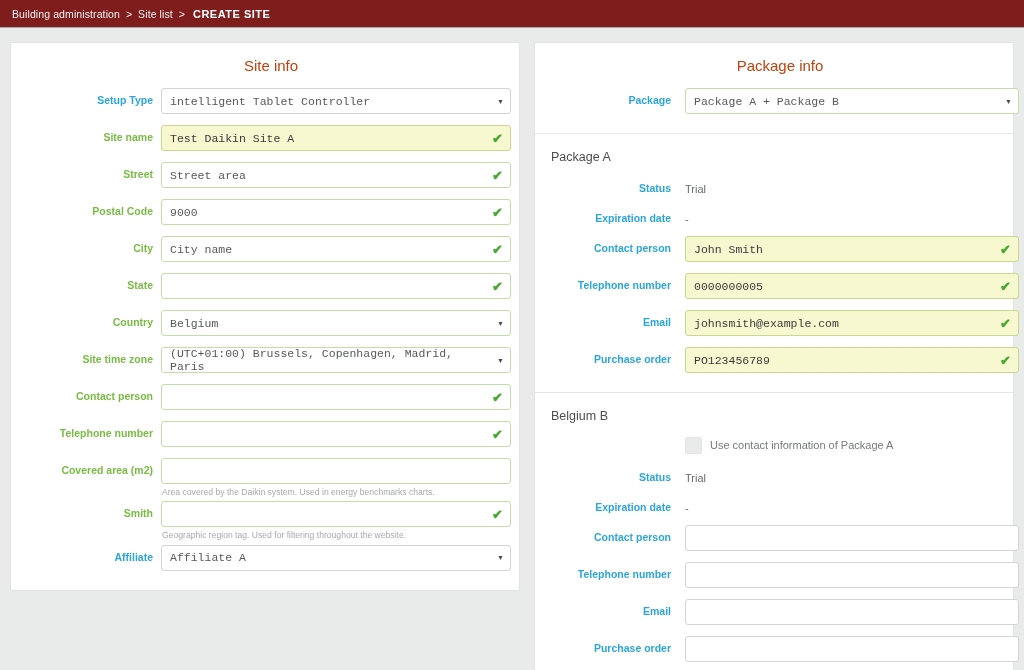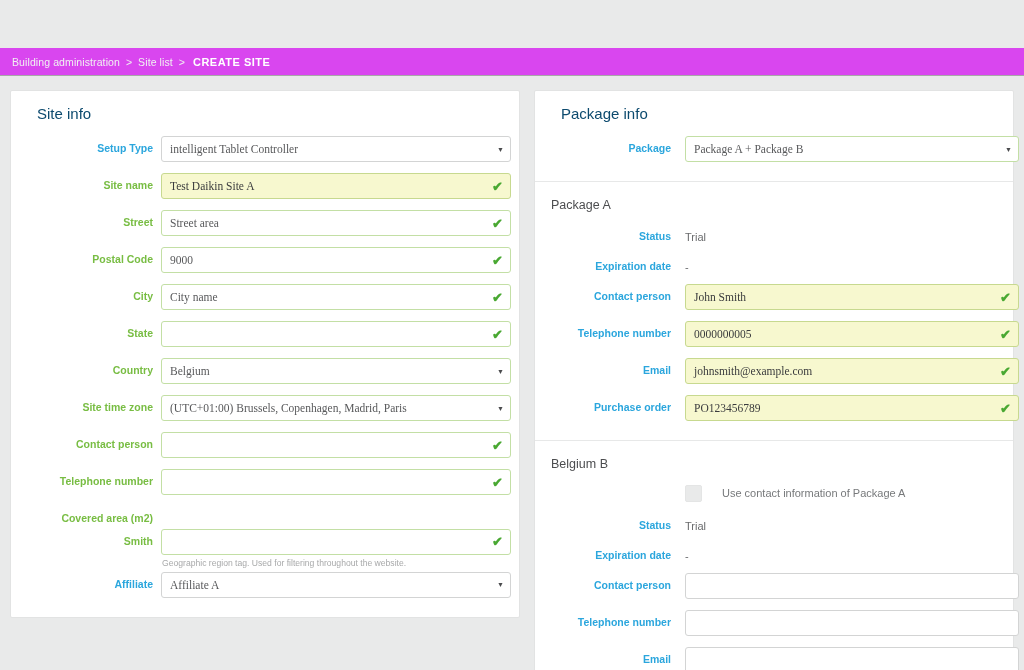--- a/index.html
+++ b/index.html
@@ -7,26 +7,25 @@
     margin: 0; padding: 0;
     width: 1024px; height: 670px;
     background: #e9eaea;
     font-family: "Liberation Sans", sans-serif;
     overflow: hidden;
   }
 
   
   #topbar {
     height: 28px;
-    background: #d946ef;
+    background: #7f1d1d;
     display: flex;
     align-items: center;
     padding: 0 12px 0 12px;
     border-bottom: 1px solid #a7a8a8;
-    margin-top: 48px;
   }
   .crumb {
     font-size: 10.5px;
     color: #f1f2f2;
     letter-spacing: .1px;
   }
   .crumb-sep {
     font-size: 10.5px;
     color: #f1f2f2;
     margin: 0 6px;
@@ -53,23 +52,24 @@
     border-radius: 2px;
   }
   #panel-site { width: 510px; }
   #panel-package { width: 480px; }
 
   .panel-section { padding: 14px 14px 8px 14px; }
   .panel-section + .panel-section { border-top: 1px solid #e7e8e8; }
 
   .panel-title {
     font-size: 15px;
-    color: #0c4a6e;
+    color: #c2410c;
     margin: 0 0 14px 12px;
     font-weight: normal;
+    text-align: center;
   }
   .sub-title {
     font-size: 12.5px;
     color: #4c4d4f;
     margin: 2px 0 12px 2px;
   }
 
   
   .row {
     display: flex;
@@ -98,21 +98,21 @@
 
   .fld {
     width: 100%;
     height: 26px;
     border-radius: 3px;
     font-size: 11.5px;
     color: #58595b;
     padding: 0 26px 0 8px;
     background: #ffffff;
     border: 1px solid #d3d4d4;
-    font-family: Liberation Serif, serif;
+    font-family: Liberation Mono, monospace;
     display: flex;
     align-items: center;
     outline: none;
   }
   .fld.valid { border-color: #c3dfa5; }
   .fld.filled {
     background: #f7f8cf;
     border-color: #c7d98f;
     color: #3a3b3d;
   }
@@ -157,21 +157,21 @@
     width: 17px; height: 17px;
     background: #e9eaea;
     border: 1px solid #e4e5e5;
     border-radius: 2px;
     margin-top: 2px;
     flex: 0 0 auto;
   }
   .cbox-label {
     font-size: 11px;
     color: #77797b;
-    margin-left: 20px;
+    margin-left: 8px;
     padding-top: 4px;
   }
 </style>
 </head>
 <body>
 
 <div id="topbar">
   <span class="crumb">Building administration</span>
   <span class="crumb-sep">&gt;</span>
   <span class="crumb">Site list</span>
@@ -270,20 +270,26 @@
             <div class="lbl green">Telephone number</div>
             <div>
               <div class="fieldwrap">
                 <div class="fld valid"></div>
                 <span class="tick">✔</span>
               </div>
             </div>
           </div>
           <div class="row tight">
             <div class="lbl green">Covered area (m2)</div>
+            <div>
+              <div class="fieldwrap">
+                <div class="fld valid"></div>
+              </div>
+              <div class="hint">Area covered by the Daikin system. Used in energy benchmarks charts.</div>
+            </div>
           </div>
           <div class="row tight">
             <div class="lbl green">Smith</div>
             <div>
               <div class="fieldwrap">
                 <div class="fld valid"></div>
                 <span class="tick">✔</span>
               </div>
               <div class="hint">Geographic region tag. Used for filtering throughout the website.</div>
             </div>

